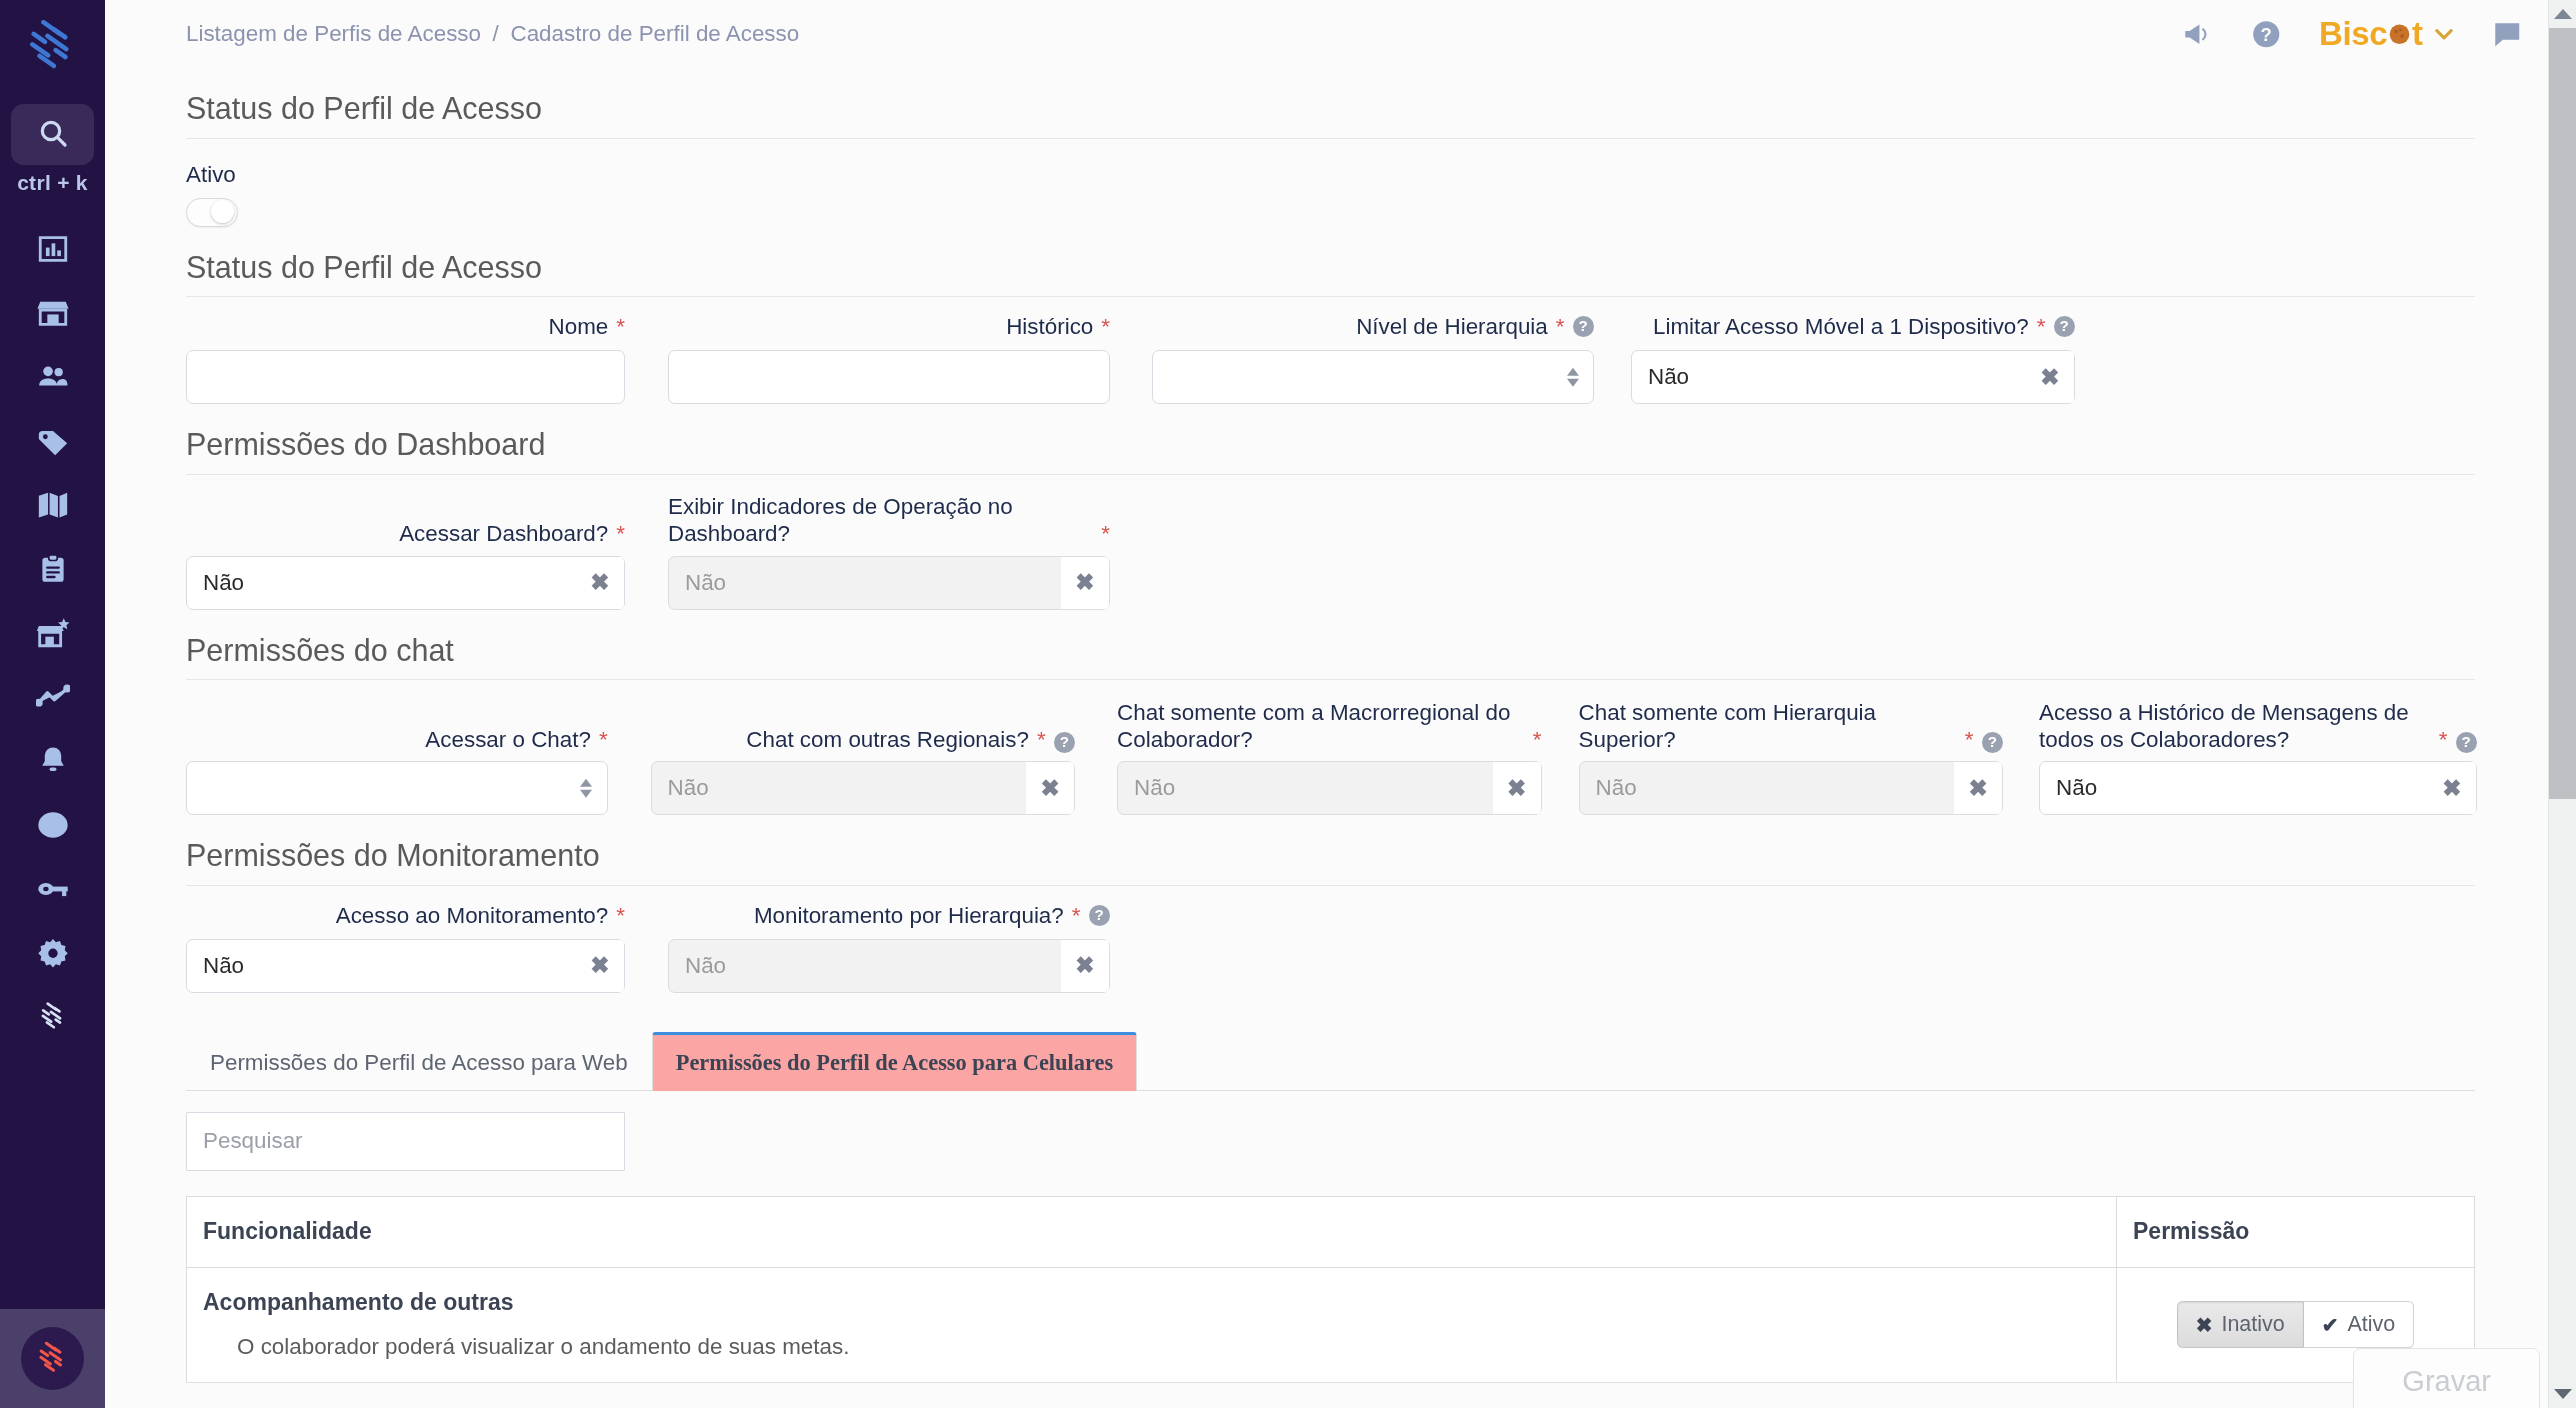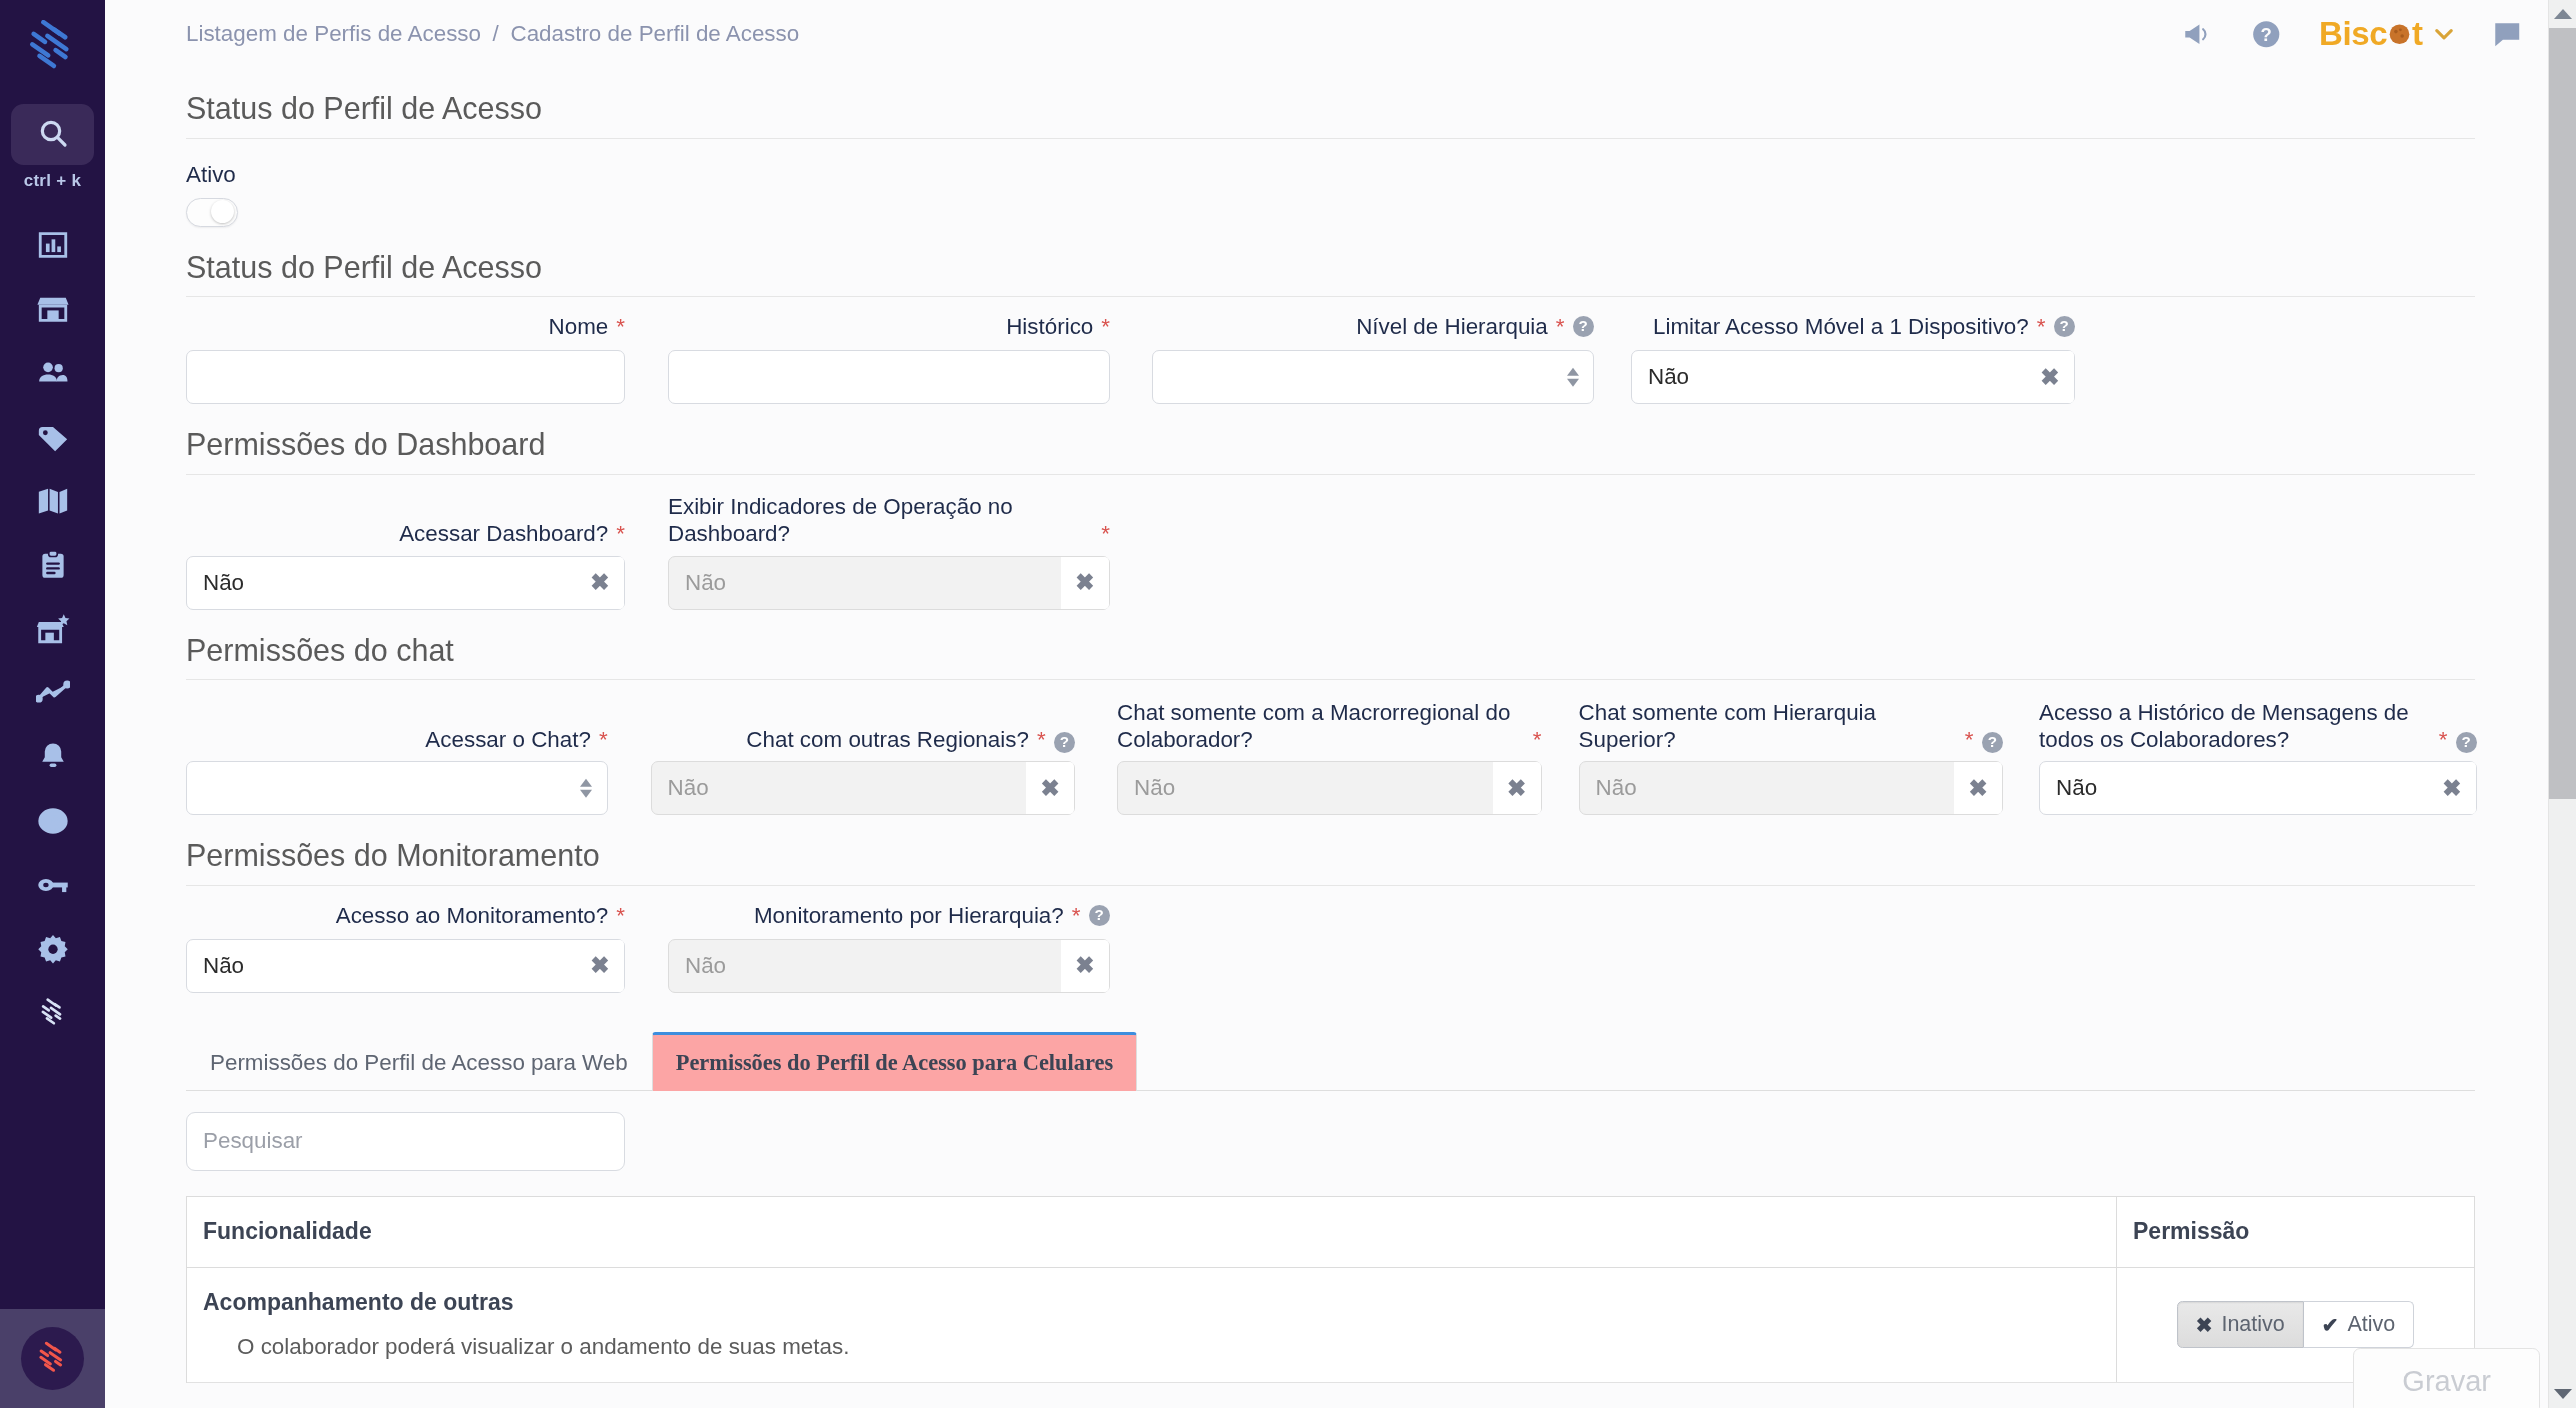--- a/index.html
+++ b/index.html
@@ -20,21 +20,21 @@
     position: relative;
   }
   .side-logo { margin-top: 20px; margin-bottom: 25px; width: 59px; height: 59px; }
   .search-box {
     width: 83px; height: 61px; border-radius: 12.6px;
     background: #3a2a59;
     display: flex; align-items: center; justify-content: center;
     cursor: pointer;
   }
   .search-box svg { width: 32px; height: 32px; }
-  .ctrlk { color: #b9c7e8; font-size: 17px; font-weight: bold; margin-top: 6.3px; letter-spacing: 0.3px;}
+  .ctrlk { color: #b9c7e8; font-size: 21px; font-weight: bold; margin-top: 6.3px; letter-spacing: 0.3px;}
   .side-items { margin-top: 23px; display: flex; flex-direction: column; align-items: center; width: 100%; }
   .side-item {
     width: 100%; height: 64px;
     display: flex; align-items: center; justify-content: center;
     cursor: pointer;
   }
   .side-item svg { width: 34px; height: 34px; fill: #a8c0e8; }
   .side-bottom {
     position: absolute; left: 0; bottom: 0; width: 105px; height: 99px;
     background: #4a4069;
@@ -146,21 +146,21 @@
     background: transparent; position: relative; top: 0.9px;
   }
   .tab.active {
     background: #fca5a5; border-color: #dedede;
     border-top: 3.6px solid #3d8ede; font-weight: bold; color: #3c4454;
     border-radius: 3.6px 3.6px 0 0; padding-top: 14.4px; font-family: Liberation Serif, serif;
   }
 
   .search-field {
     width: 439px; height: 59px; margin-top: 20.6px;
-    border: 0.9px solid #d8dbe1; border-radius: 9px; background: #ffffff;
+    border: 0.9px solid #d8dbe1; border-radius: 1px; background: #ffffff;
     display: flex; align-items: center; padding: 0 16px; cursor: text;
   }
   .search-field .ph { font-size: 22.4px; color: #9b9fa8; }
 
   
   .tbl { width: 2289px; margin-top: 25px; border: 0.9px solid #dcdcdc; border-bottom: none; background: #fff; }
   .tr { display: flex; }
   .tr.head { border-bottom: 1.8px solid #dcdcdc; }
   .tr.body { border-bottom: 0.9px solid #e2e2e2; }
   .td-func { width: 1930px; padding: 21.5px 16px; border-right: 0.9px solid #dcdcdc; }

